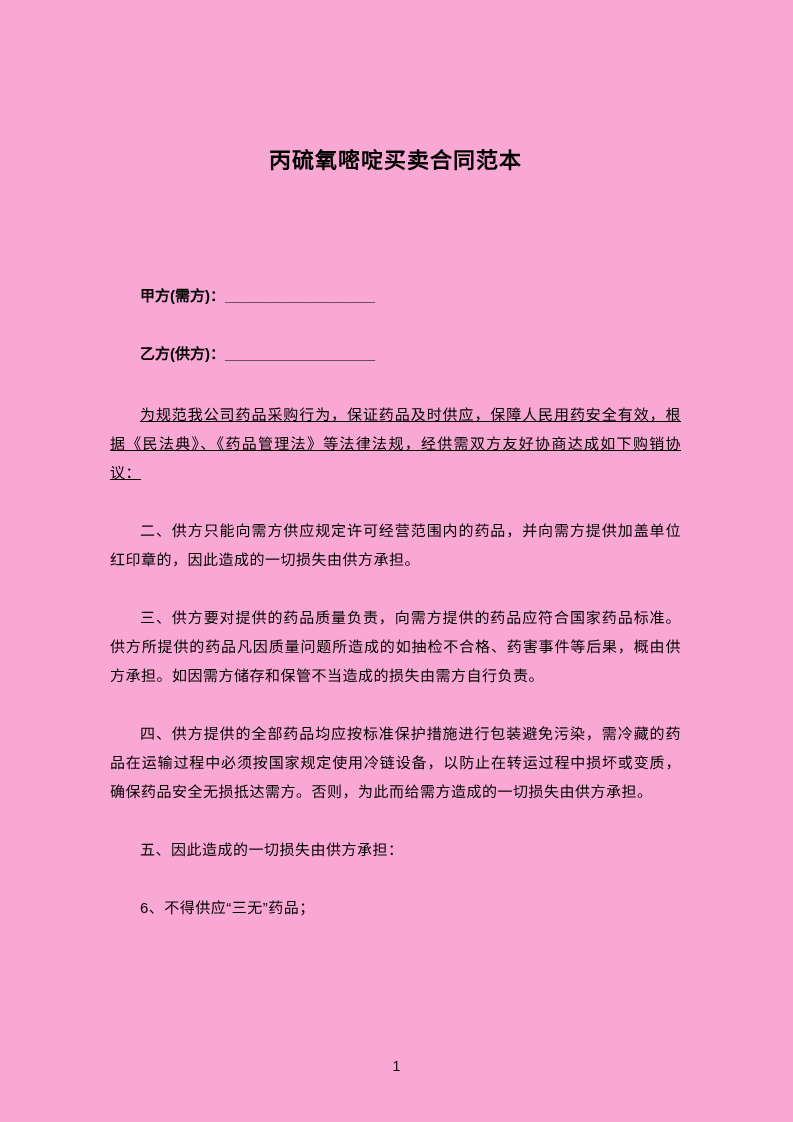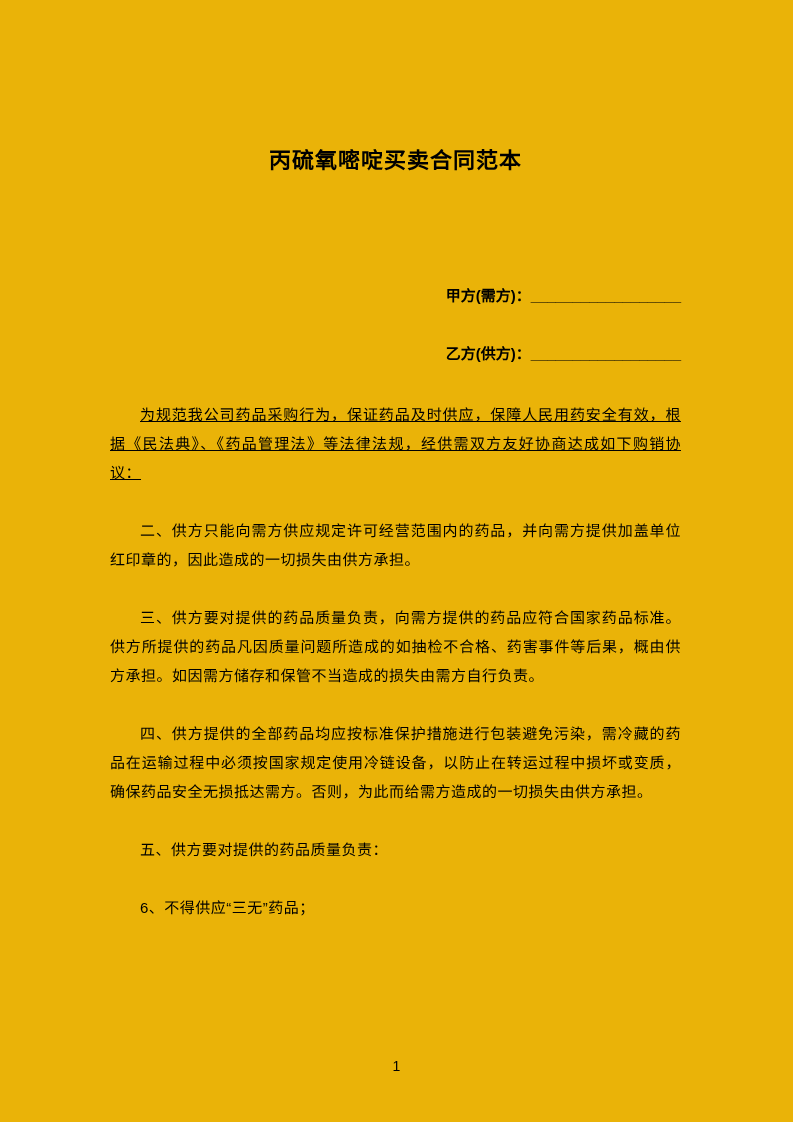--- a/index.html
+++ b/index.html
@@ -5,42 +5,41 @@
   html, body {
     margin: 0;
     padding: 0;
     background: #ffffff;
   }
   .page {
     position: relative;
     width: 793px;
     height: 1122px;
     margin: 0 auto;
-    background: #eab308;
+    background: #f9a8d4;
     box-sizing: border-box;
     padding: 142px 112px 36px 110px;
     font-family: "Liberation Sans", "DejaVu Sans", sans-serif;
     color: #000000;
     overflow: hidden;
   }
   .doc-title {
     margin: 0 0 110px 0;
     text-align: center;
     font-size: 22px;
     font-weight: bold;
     letter-spacing: 1px;
   }
   .party-line {
     margin: 0 0 34px 0;
     padding-left: 2em;
     font-size: 15px;
     font-weight: 600;
     line-height: 24px;
     white-space: nowrap;
-    text-align: right;
   }
   .party-blank {
     letter-spacing: 0;
   }
   .para {
     margin: 29px 0;
     font-size: 15px;
     font-weight: 500;
     line-height: 29px;
     text-align: justify;
@@ -78,19 +77,19 @@
 
   <p class="para first">为规范我公司药品采购行为，保证药品及时供应，保障人民用药安全有效，根据《民法典》、《药品管理法》等法律法规，经供需双方友好协商达成如下购销协议：</p>
 
 
   <p class="para">二、供方只能向需方供应规定许可经营范围内的药品，并向需方提供加盖单位红印章的，因此造成的一切损失由供方承担。</p>
 
   <p class="para">三、供方要对提供的药品质量负责，向需方提供的药品应符合国家药品标准。供方所提供的药品凡因质量问题所造成的如抽检不合格、药害事件等后果，概由供方承担。如因需方储存和保管不当造成的损失由需方自行负责。</p>
 
   <p class="para">四、供方提供的全部药品均应按标准保护措施进行包装避免污染，需冷藏的药品在运输过程中必须按国家规定使用冷链设备，以防止在转运过程中损坏或变质，确保药品安全无损抵达需方。否则，为此而给需方造成的一切损失由供方承担。</p>
 
-  <p class="para">五、供方要对提供的药品质量负责：</p>
+  <p class="para">五、因此造成的一切损失由供方承担：</p>
 
   <p class="para">6、不得供应“三无”药品；</p>
 
   <div class="page-number">1</div>
 
 </div>
 
 </body></html>

